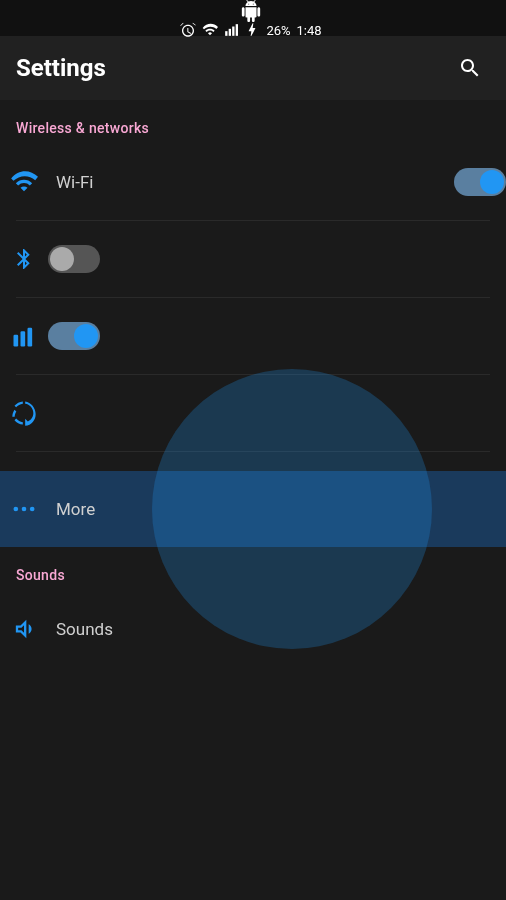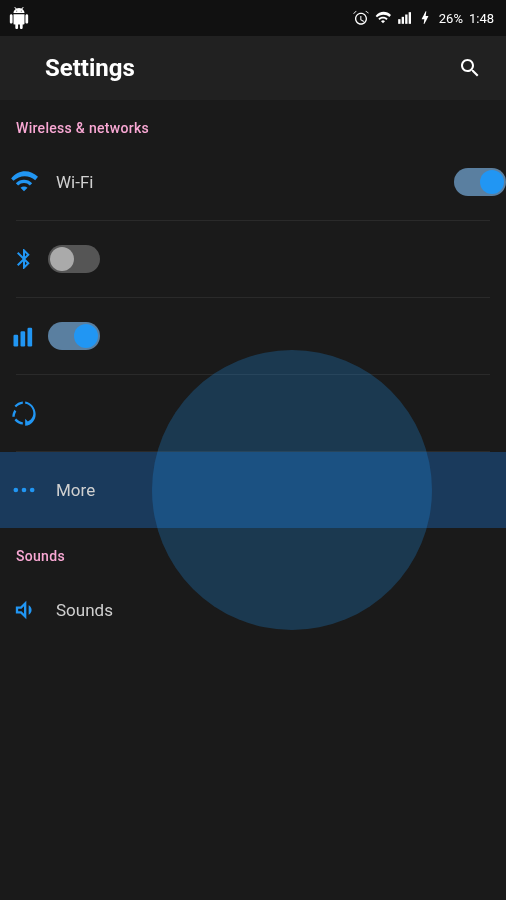--- a/index.html
+++ b/index.html
@@ -18,20 +18,21 @@
     }
 
     
     .status-bar {
       height: 36px;
       background-color: #111111;
       display: flex;
       align-items: center;
       justify-content: space-between;
       padding: 0 12px 0 8px;
+      flex-direction: column;
     }
 
     .status-bar-left {
       display: flex;
       align-items: center;
     }
 
     .status-bar-right {
       display: flex;
       align-items: center;
@@ -47,21 +48,20 @@
       display: flex;
       align-items: center;
       justify-content: space-between;
       padding: 0 16px;
     }
 
     .header-title {
       font-size: 24px;
       font-weight: bold;
       color: #ffffff;
-      margin-left: 29px;
     }
 
     .search-icon-btn {
       width: 40px;
       height: 40px;
       display: flex;
       align-items: center;
       justify-content: center;
       cursor: pointer;
     }
@@ -132,20 +132,21 @@
     }
 
     .toggle.off .toggle-knob {
       left: 2px;
       background-color: #aaaaaa;
     }
 
     
     .setting-item.more-item {
       background-color: #1a3a5c;
+      margin-top: 19px;
     }
 
     .ripple-bg {
       position: absolute;
       width: 280px;
       height: 280px;
       border-radius: 50%;
       background-color: rgba(33, 150, 243, 0.25);
       top: 50%;
       left: 30%;

